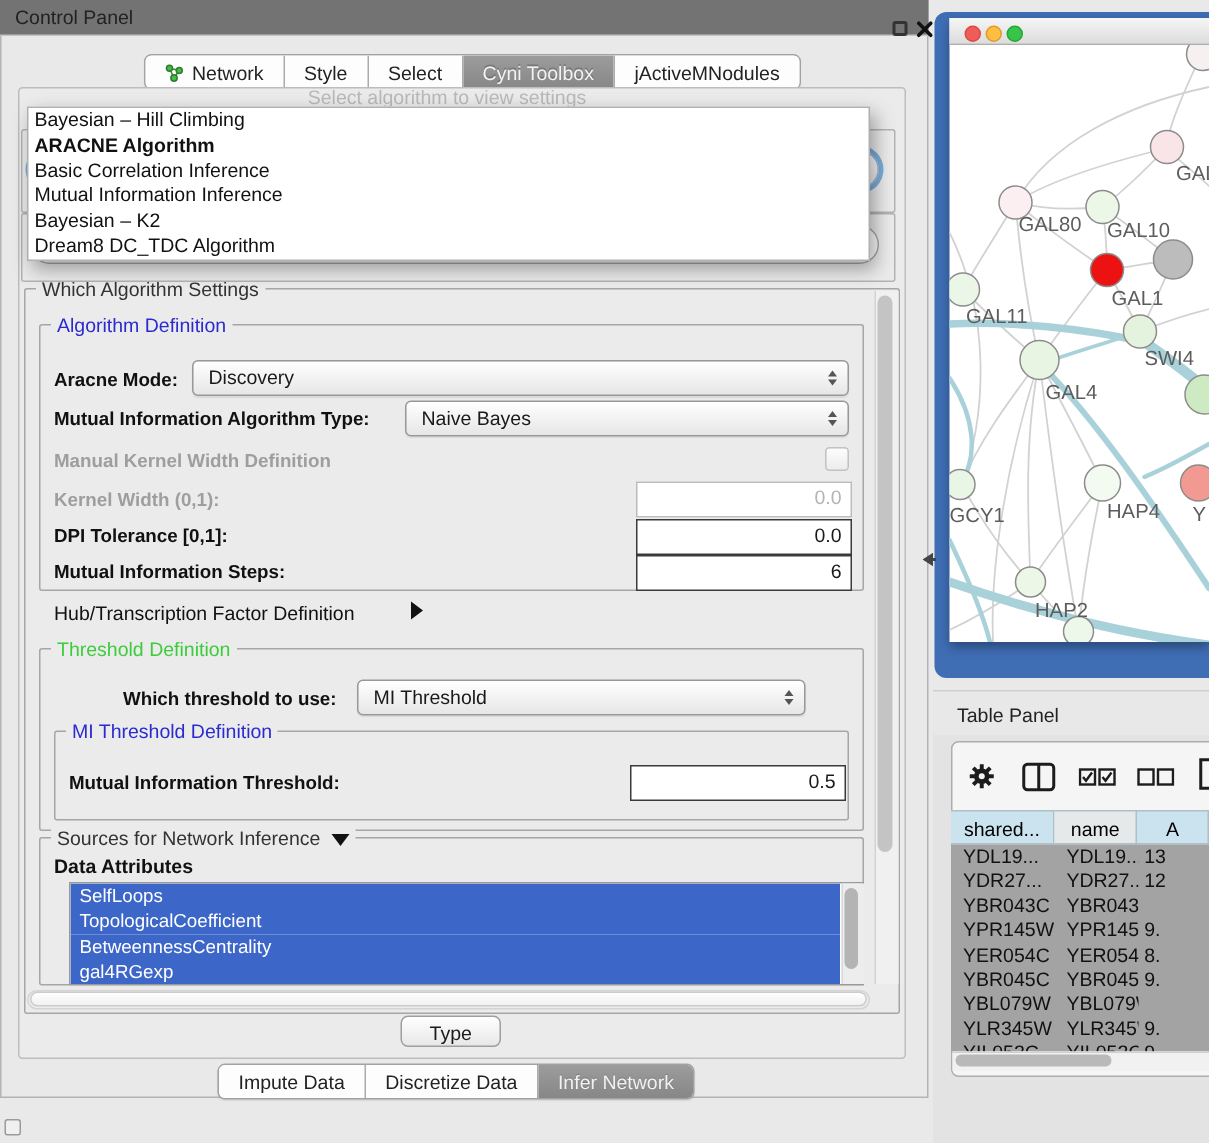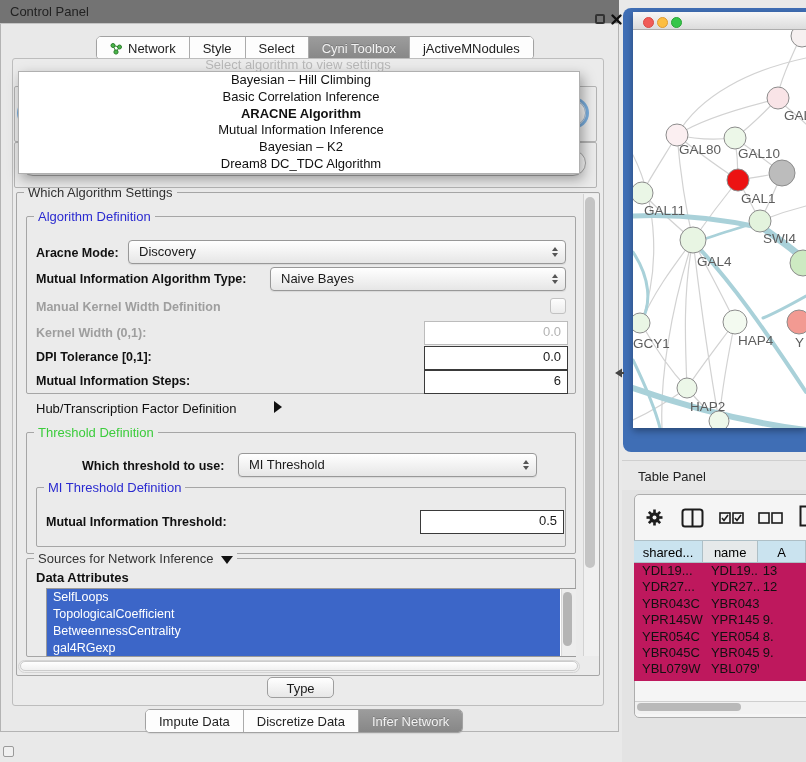--- a/index.html
+++ b/index.html
@@ -12,21 +12,21 @@
   .cptitle span{position:absolute;left:10px;top:4px;font-size:13px;color:#222;}
   
   .seg{position:absolute;display:flex;background:#fdfdfd;border:1px solid #a2a2a2;border-radius:5px;overflow:hidden;height:22px;box-shadow:0 1px 1px rgba(0,0,0,.08);}
   .seg-item{display:flex;align-items:center;gap:5px;padding:0 13px;font-size:13px;border-right:1px solid #ababab;background:#fdfdfd;color:#222;white-space:nowrap;}
   .seg-item:last-child{border-right:none;}
   .seg-item.sel{background:linear-gradient(#9c9c9c,#878787);color:#f2f2f2;text-shadow:0 -1px 0 rgba(0,0,0,.2);}
   #bottom-tabs .seg-item{font-weight:normal;}
   
   .ph{left:18px;top:57px;width:560px;text-align:center;color:#b9b9b9;font-size:13px;}
   #algo-popup{left:18px;top:71px;width:560px;background:#fff;border:1px solid #b0b0b0;box-shadow:3px 5px 12px rgba(0,0,0,.35);z-index:6;}
-  .algo-item{height:16.8px;line-height:16.8px;font-size:13px;padding-left:4px;color:#111;text-align:center;}
+  .algo-item{height:16.8px;line-height:16.8px;font-size:13px;padding-left:4px;color:#111;}
   .algo-item.hl{font-weight:bold;}
   .hidden-frag{z-index:1;}
   
   .group{position:absolute;border:1px solid #a6a6a6;border-radius:2px;box-sizing:border-box;}
   .gtitle{position:absolute;font-size:13px;background:#ebebeb;padding:0 4px;white-space:nowrap;color:#333;}
   .gtitle.blue{color:#2a2ad0;}
   .gtitle.green{color:#3ccc3c;}
   .lbl{position:absolute;font-size:12.5px;font-weight:bold;white-space:nowrap;color:#111;}
   .lbl.plain{font-weight:normal;font-size:13px;}
   .lbl.dis{color:#9e9e9e;}
@@ -54,21 +54,21 @@
   .netwin{left:633px;top:12px;width:173px;height:416px;background:#fff;box-shadow:0 3px 7px rgba(0,0,0,.35);}
   .nettitle{left:633px;top:12px;width:173px;height:18px;background:linear-gradient(#f6f6f6,#dcdcdc);border-bottom:1px solid #adadad;box-sizing:border-box;}
   .light{position:absolute;top:5px;width:11px;height:11px;border-radius:50%;box-sizing:border-box;}
   
   .tp-bar{left:622px;top:460px;width:184px;height:30px;background:#e8e8e8;border-top:1px solid #cfcfcf;border-bottom:1px solid #d6d6d6;}
   .tp-bar span{position:absolute;left:16px;top:8px;font-size:13px;color:#222;}
   .tp-card{left:634px;top:494px;width:180px;height:224px;background:#f5f5f5;border:1px solid #adadad;border-radius:5px;box-sizing:border-box;}
   #tbl-head{left:634px;top:540px;width:172px;height:23px;display:flex;}
   .th{height:23px;box-sizing:border-box;border-right:1px solid #aebfc6;border-top:1px solid #aebfc6;border-bottom:1px solid #aebfc6;
       font-size:13px;color:#000000;text-align:center;padding-top:4px;overflow:hidden;white-space:nowrap;}
-  #tbl-rows{left:634px;top:563px;width:172px;height:118px;background:#be185d;overflow:hidden;}
+  #tbl-rows{left:634px;top:563px;width:172px;height:138px;background:#a3a3a3;overflow:hidden;}
   .tr{display:flex;height:16.4px;line-height:16.4px;font-size:13px;color:#111;}
   .td{overflow:hidden;white-space:nowrap;box-sizing:border-box;}
   svg text{font-family:"Liberation Sans",sans-serif;}
   .netlabel{font-size:13.5px;fill:#5d5d5d;}
 </style>
 </head>
 <body>
 
 <div id="app">
 
@@ -116,22 +116,22 @@
 
   <div class="abs hidden-frag" style="left:14px;top:86px;width:583px;height:56px;border:1px solid #b3b3b3;border-radius:2px;box-sizing:border-box;"></div>
   <div class="abs hidden-frag" style="left:20px;top:100px;width:566px;height:26px;border:1px solid #98b6d4;border-radius:13px;background:linear-gradient(#fff,#e8e8e8);box-shadow:0 0 0 3px #7aaede;box-sizing:border-box;"></div>
   <div class="abs hidden-frag" style="left:14px;top:142px;width:583px;height:46px;border:1px solid #b3b3b3;border-radius:2px;box-sizing:border-box;"></div>
   <div class="abs hidden-frag" style="left:20px;top:150px;width:566px;height:26px;border:1px solid #a8a8a8;border-radius:13px;background:#fbfbfb;box-sizing:border-box;"></div>
 
   <div class="abs ph">Select algorithm to view settings</div>
 
   <div id="algo-popup" class="abs">
       <div class="algo-item">Bayesian – Hill Climbing</div>
+      <div class="algo-item hl">ARACNE Algorithm</div>
       <div class="algo-item">Basic Correlation Inference</div>
-      <div class="algo-item hl">ARACNE Algorithm</div>
       <div class="algo-item">Mutual Information Inference</div>
       <div class="algo-item">Bayesian – K2</div>
       <div class="algo-item">Dream8 DC_TDC Algorithm</div>
     </div>
 
   <div class="group" style="left:16px;top:192px;width:584px;height:484px;"></div>
   <div class="gtitle" style="left:24px;top:185px;">Which Algorithm Settings</div>
 
   <div class="abs vtrack" style="left:583px;top:194px;width:15px;height:462px;"></div>
   <div class="abs vthumb" style="left:585px;top:197px;width:10px;height:371px;"></div>

